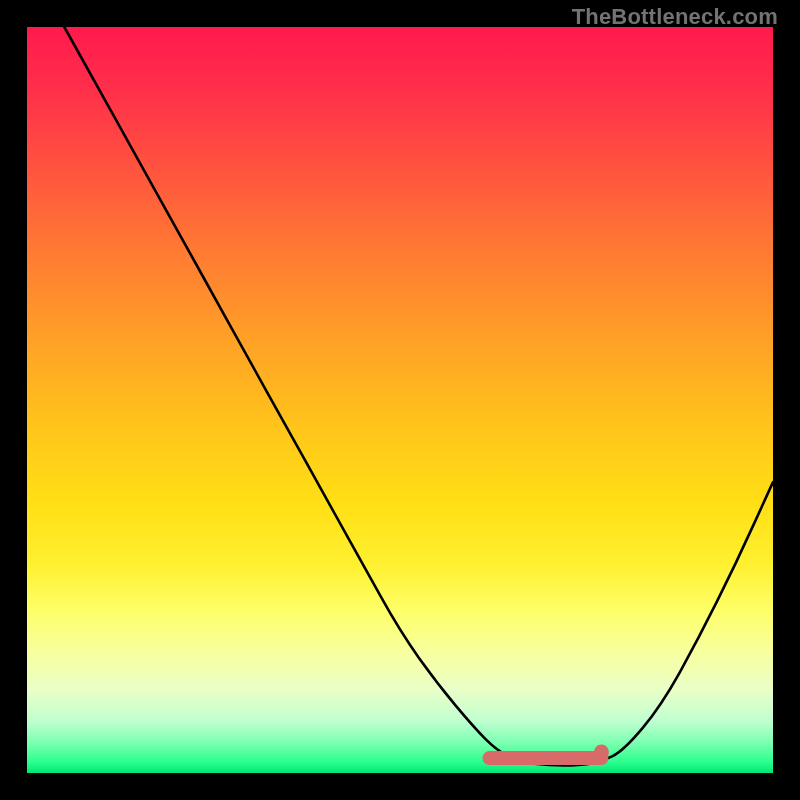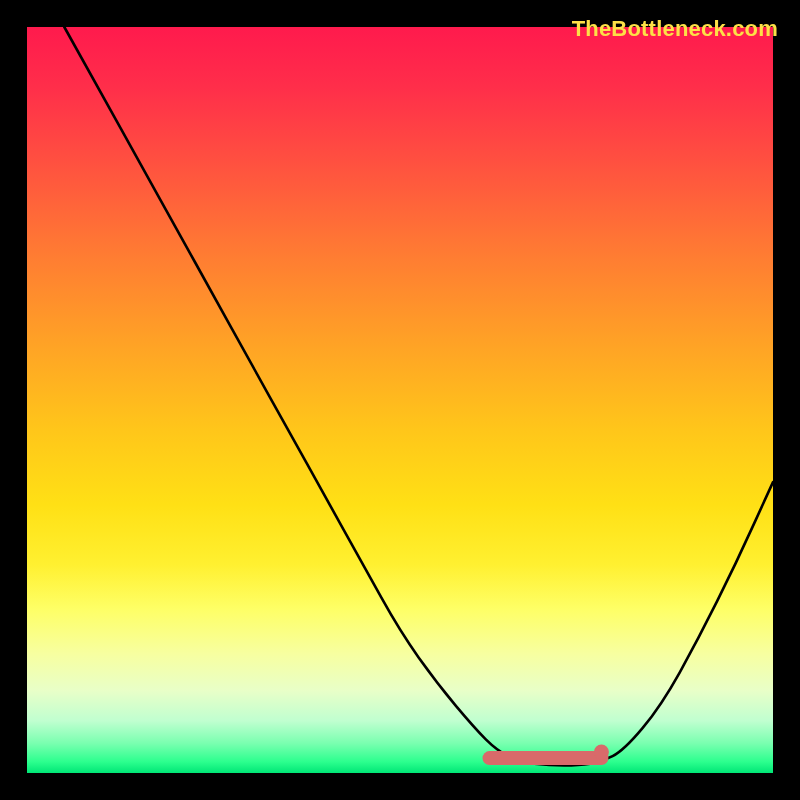--- a/index.html
+++ b/index.html
@@ -34,26 +34,26 @@
       #feff66 78%,
       #f7ffa0 84%,
       #e8ffc8 89%,
       #c0ffd0 93%,
       #7affb0 96%,
       #2cff8e 98.5%,
       #00e676 100%);
   }
   .watermark {
     position: absolute;
-    top: 16px;
+    top: 4px;
     right: 22px;
     font-family: Arial, Helvetica, sans-serif;
     font-size: 22px;
     font-weight: 600;
-    color: #fde047;
+    color: #737373;
     letter-spacing: 0.2px;
     user-select: none;
   }
   svg.curve {
     position: absolute;
     left: 27px;
     top: 27px;
     width: 746px;
     height: 746px;
     overflow: visible;

